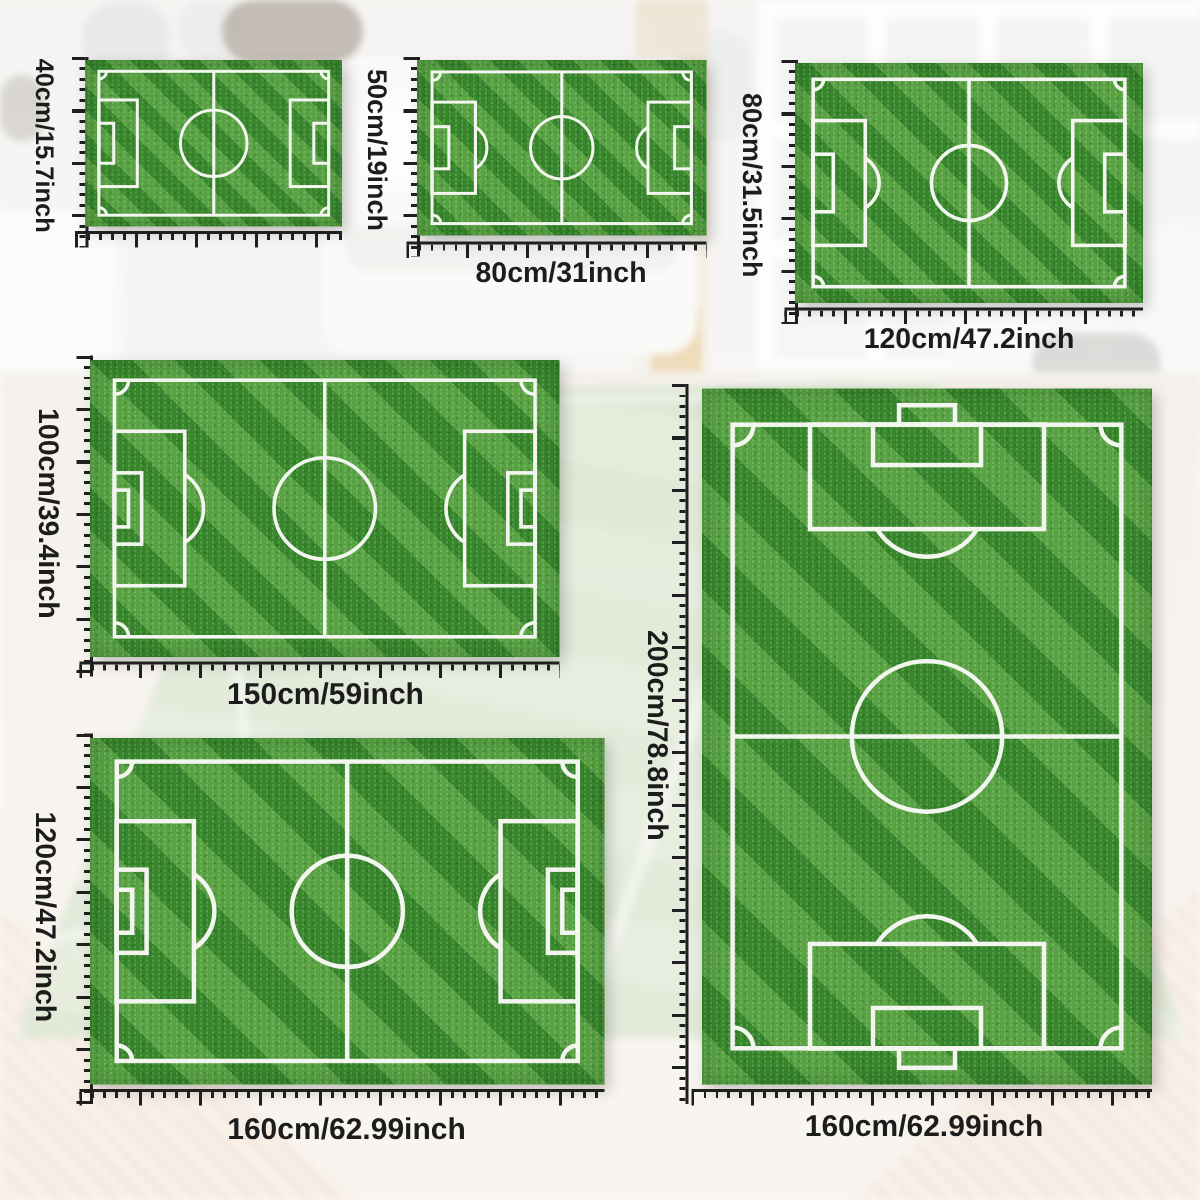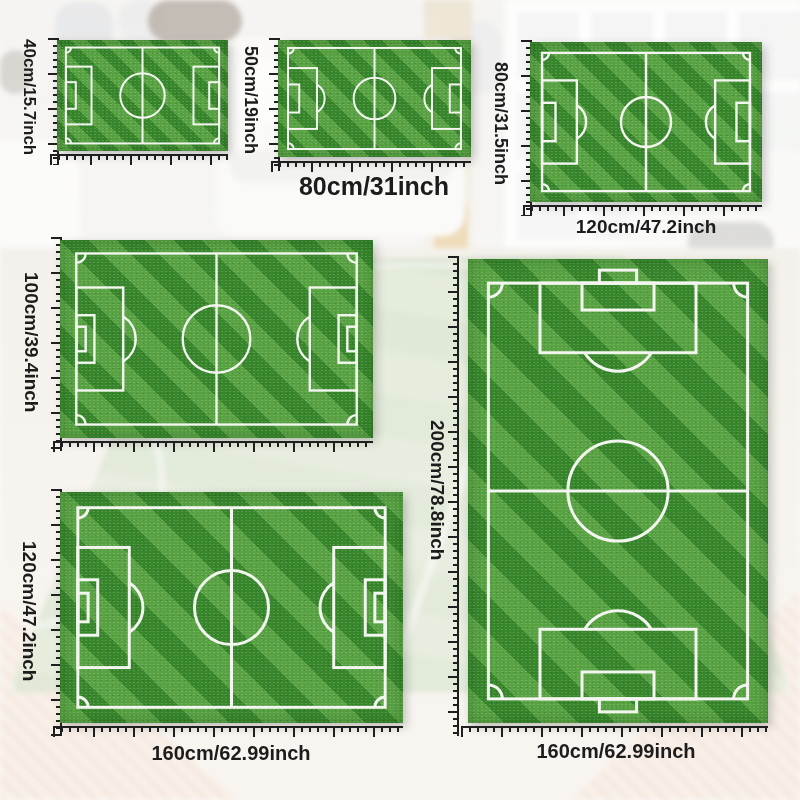--- a/index.html
+++ b/index.html
@@ -156,21 +156,21 @@
             <rect x="171.77" y="44.46" width="11.194" height="28.08"></rect>
             <path d="M 154.014 44.604 A 16.405 16.405 0 0 0 154.014 72.396"></path>
             <path d="M 10.036 13.746 A 5.79 5.79 0 0 0 15.826 7.956"></path>
             <path d="M 177.174 7.956 A 5.79 5.79 0 0 0 182.964 13.746"></path>
             <path d="M 182.964 103.25399999999999 A 5.79 5.79 0 0 0 177.174 109.044"></path>
             <path d="M 15.826 109.044 A 5.79 5.79 0 0 0 10.036 103.25399999999999"></path>
           </g>
         </svg>
     </div>
     <div class="ruler-h" style="left:271px;top:161px;width:200px;"></div>
-    <div class="blabel" style="left:374px;top:172px;font-size:25px;">80cm/31inch</div>
+    <div class="blabel" style="left:374px;top:172px;font-size:19px;">80cm/31inch</div>
   </div>
 
   <div class="fig">
     <div class="vlabel" style="left:488px;top:40px;height:168px;font-size:18px;">80cm/31.5inch</div>
     <div class="ruler-v" style="left:519px;top:40px;height:176px;"></div>
     <div class="field" style="left:530px;top:42px;width:232px;height:160px;--st:15px;">
       <svg class="field-lines" viewBox="0 0 232 160">
           <g fill="none" stroke="#f2f6ef" stroke-width="2.4" stroke-linecap="butt">
             <rect x="12.064" y="10.88" width="207.872" height="138.24"></rect>
             <line x1="116" y1="10.88" x2="116" y2="149.12"></line>
@@ -210,20 +210,21 @@
             <rect x="287.334" y="86.724" width="9.389999999999999" height="24.552"></rect>
             <path d="M 249.774 76.464 A 26.605 26.605 0 0 0 249.774 121.536"></path>
             <path d="M 16.276 22.854 A 9.389999999999999 9.389999999999999 0 0 0 25.665999999999997 13.464"></path>
             <path d="M 287.334 13.464 A 9.389999999999999 9.389999999999999 0 0 0 296.724 22.854"></path>
             <path d="M 296.724 175.14600000000002 A 9.389999999999999 9.389999999999999 0 0 0 287.334 184.536"></path>
             <path d="M 25.665999999999997 184.536 A 9.389999999999999 9.389999999999999 0 0 0 16.276 175.14600000000002"></path>
           </g>
         </svg>
     </div>
     <div class="ruler-h" style="left:53px;top:441px;width:320px;"></div>
+    <div class="blabel" style="left:217px;top:452px;font-size:20px;">150cm/59inch</div>
   </div>
 
   <div class="fig">
     <div class="vlabel" style="left:16px;top:492px;height:238px;font-size:19px;">120cm/47.2inch</div>
     <div class="ruler-v" style="left:49px;top:489px;height:247px;"></div>
     <div class="field" style="left:60px;top:492px;width:343px;height:231px;--st:24px;">
       <svg class="field-lines" viewBox="0 0 343 231">
           <g fill="none" stroke="#f2f6ef" stroke-width="3" stroke-linecap="butt">
             <rect x="17.836" y="15.708000000000002" width="307.328" height="199.584"></rect>
             <line x1="171.5" y1="15.708000000000002" x2="171.5" y2="215.292"></line>

